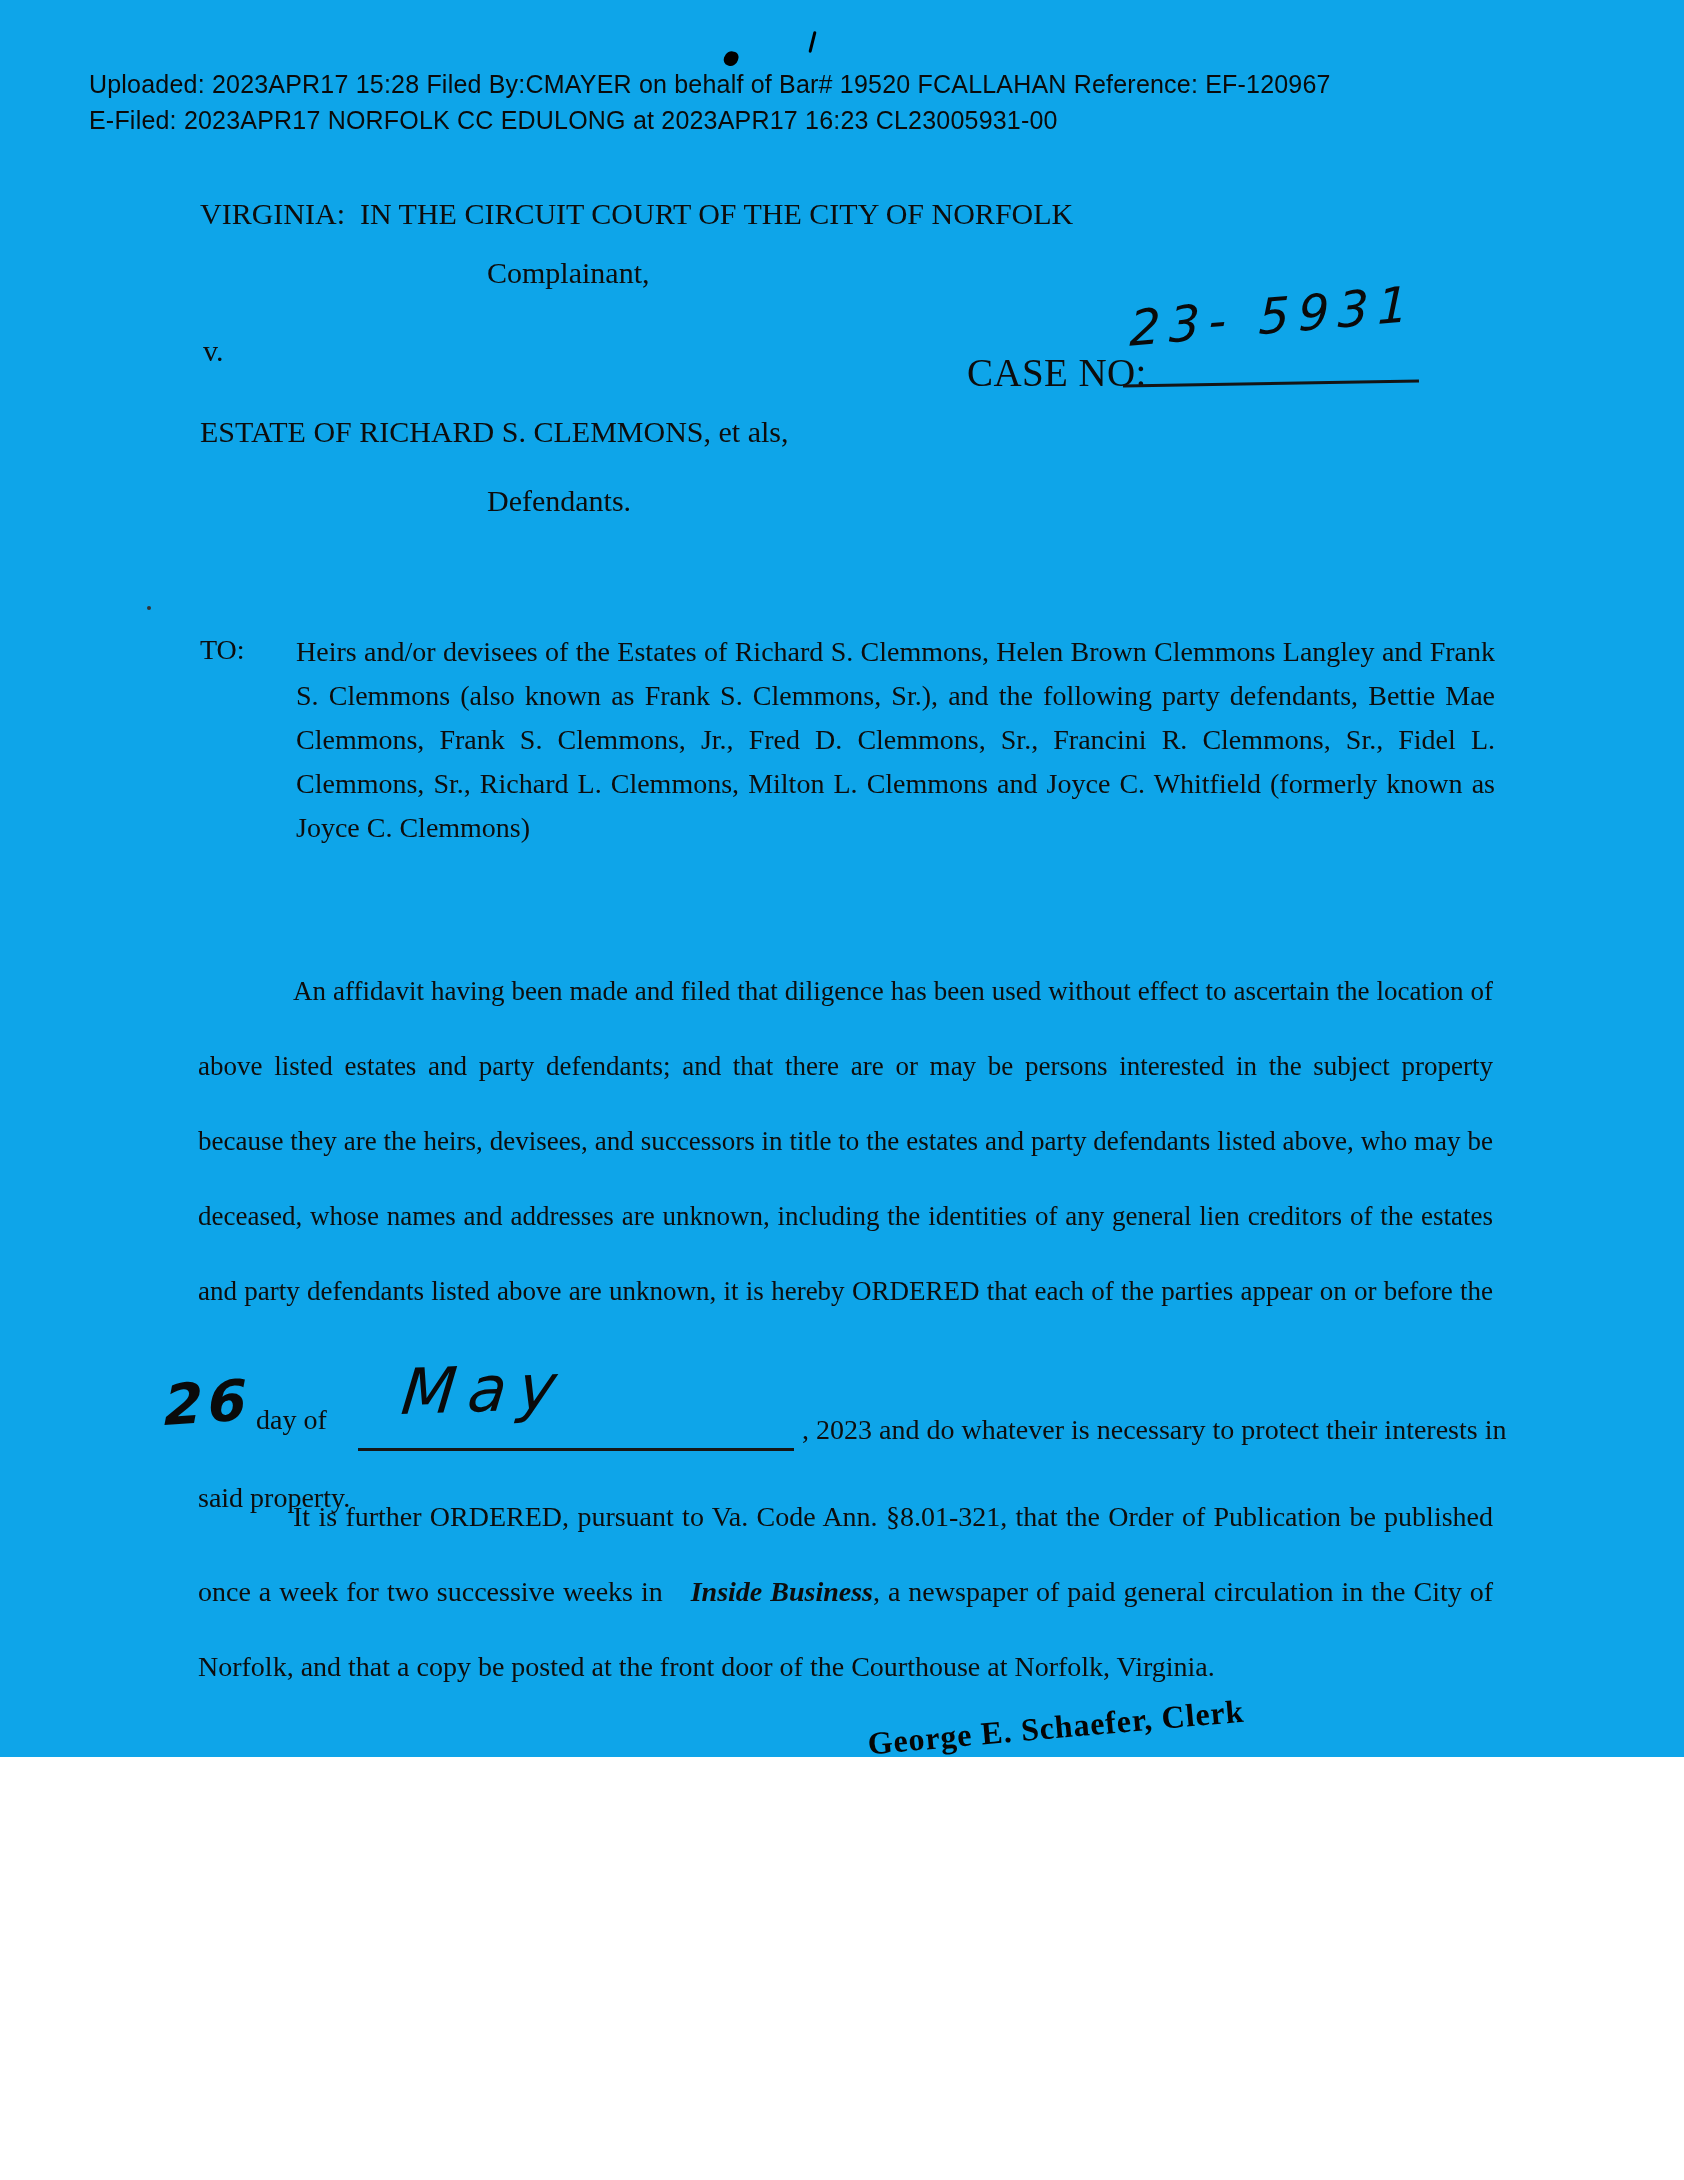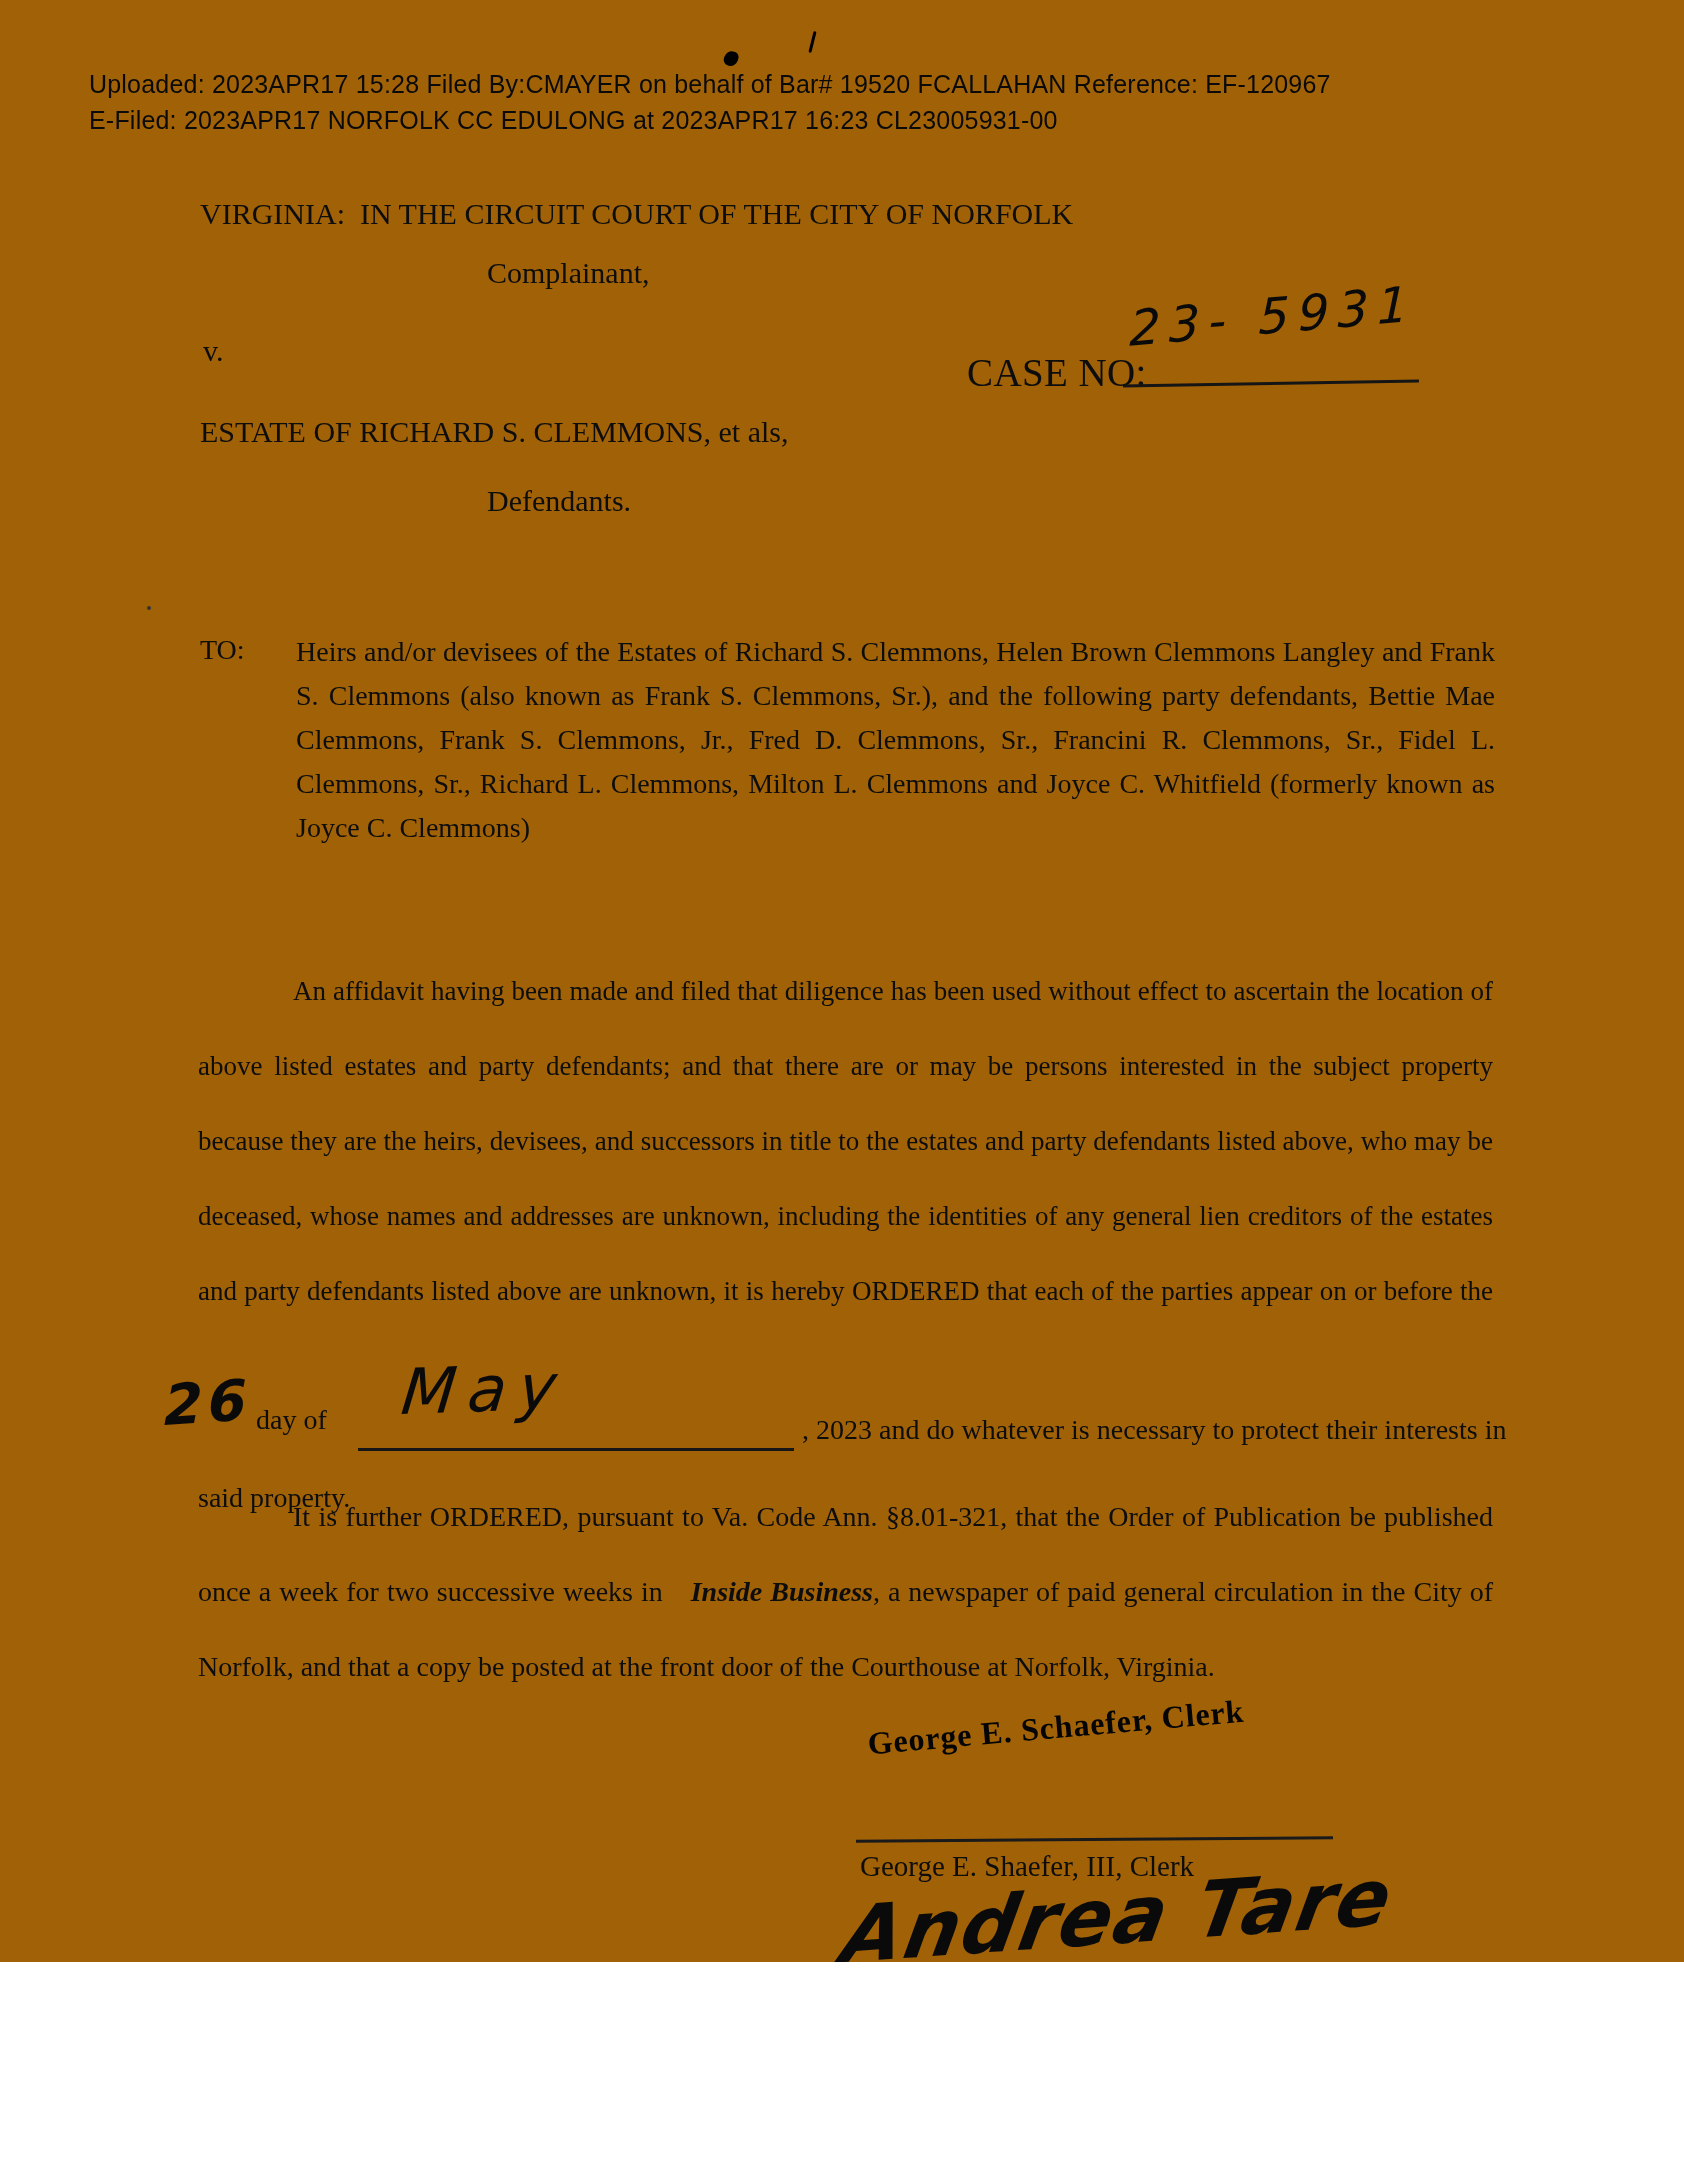--- a/index.html
+++ b/index.html
@@ -1,20 +1,20 @@
 <!DOCTYPE html>
 <html style="font-size:13.6px"><head>
 <meta charset="utf-8">
 <style>
   html,body{margin:0;padding:0;background:#ffffff;}
   .page{
     position:relative;
     width:1685px;
-    height:1962px;
-    background:#a16207;
+    height:1757px;
+    background:#0ea5e9;
     overflow:hidden;
     color:#0d0d0d;
     font-family:"Liberation Serif", serif;
   }
   
   .filing{
     position:absolute;
     font-family:"Liberation Sans", sans-serif;
     font-size:25px;
     letter-spacing:0.2px;

